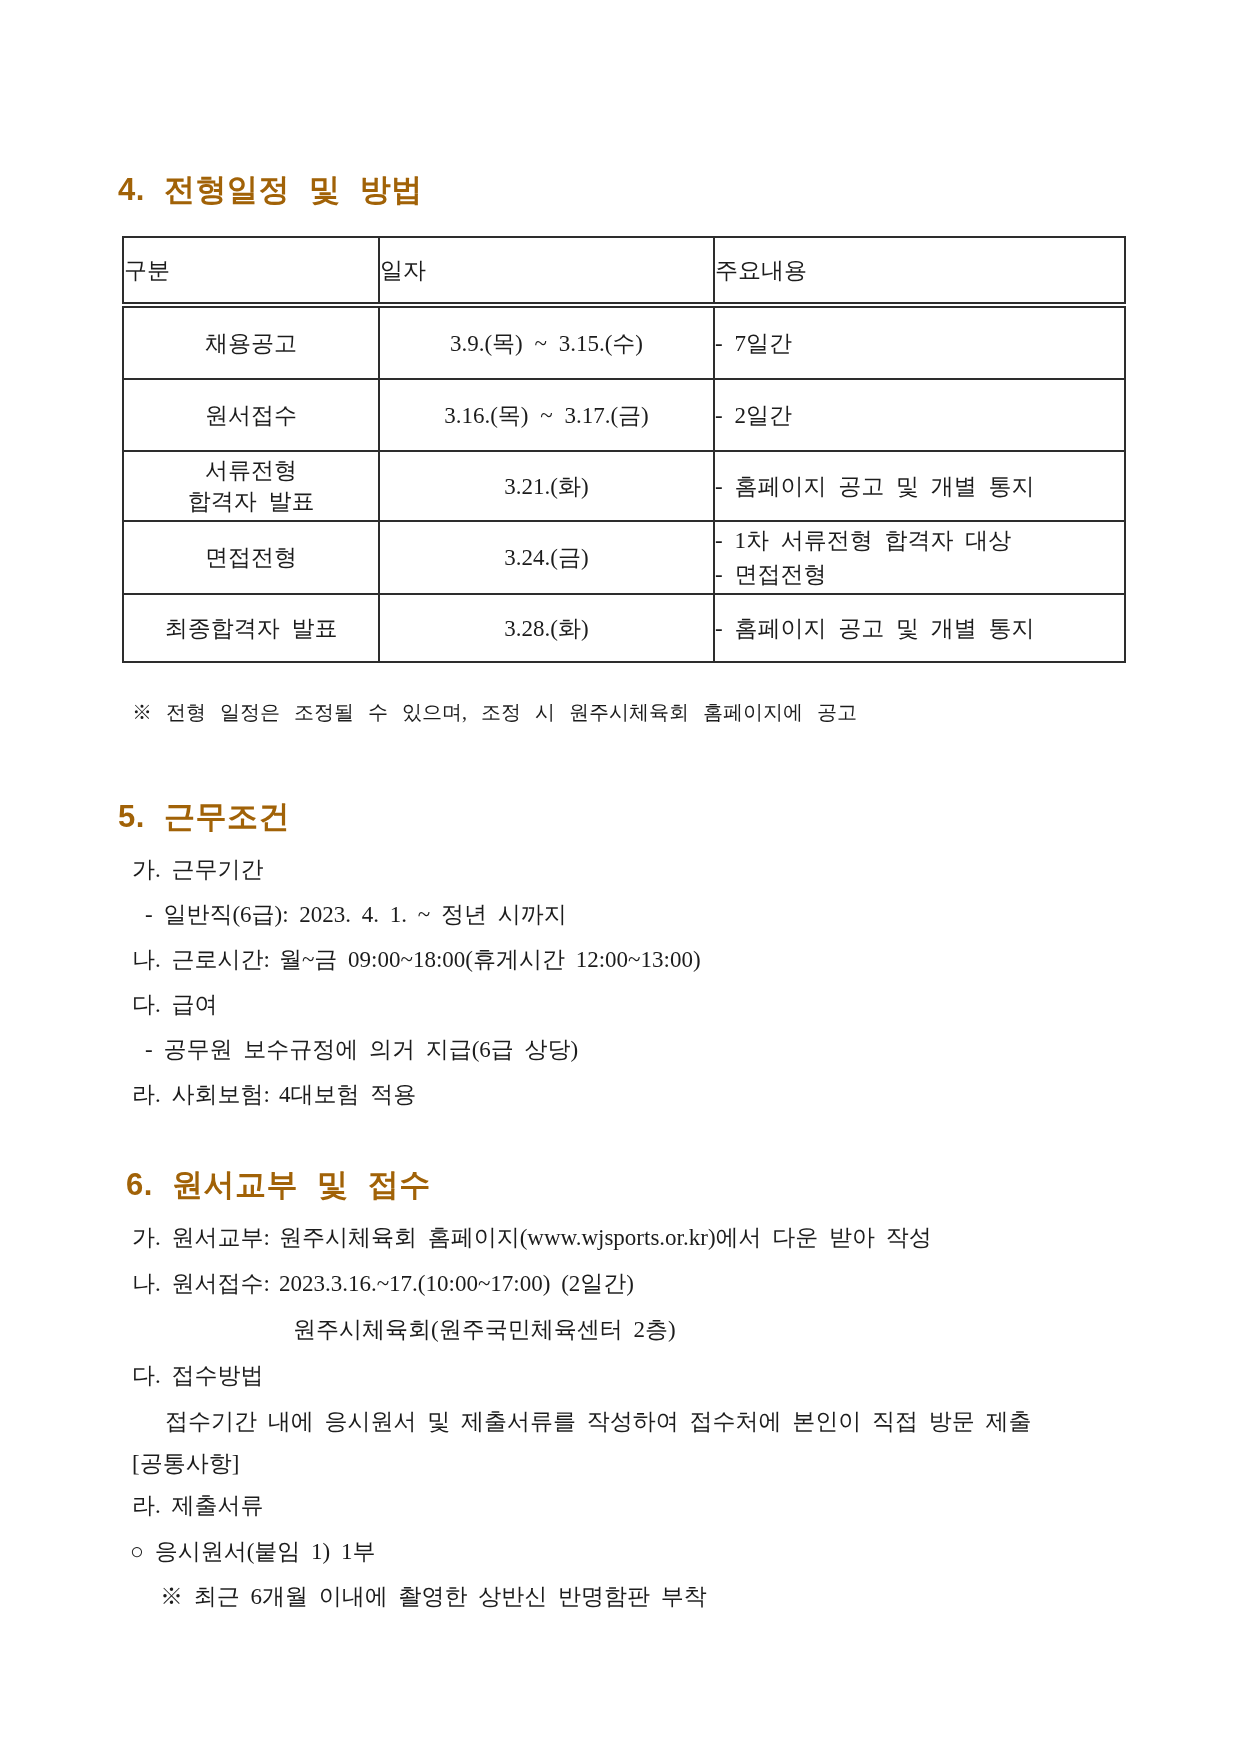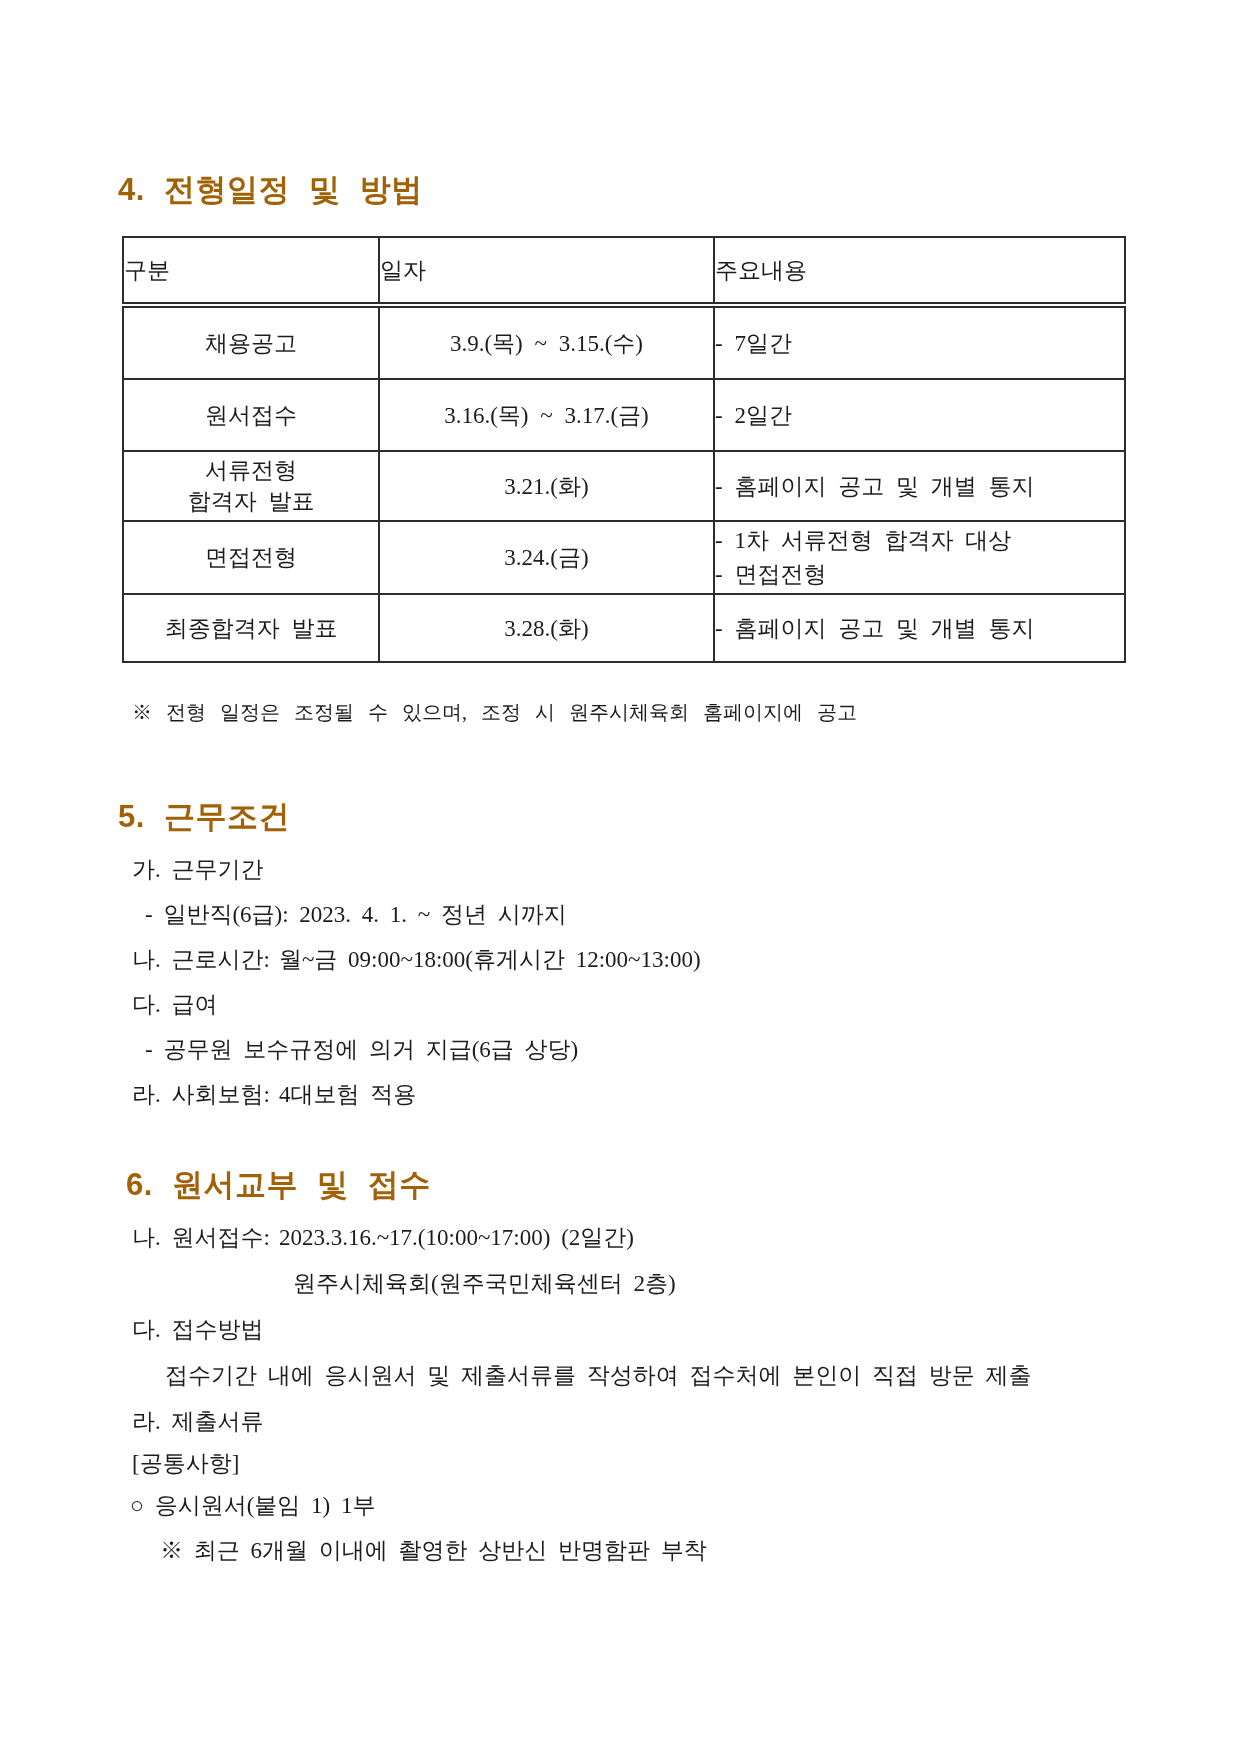--- a/index.html
+++ b/index.html
@@ -170,37 +170,40 @@
     </div>
     <div class="line indent-a">
       <span class="line-label">라. 사회보험:</span><span>4대보험 적용</span>
     </div>
   </div>
 
   <div id="heading-6" class="sec-heading">6. 원서교부 및 접수</div>
 
   <div>
     <div class="line s6-line indent-a">
+      <span class="line-label">가. 원서교부:</span><span>원주시체육회 홈페이지(www.wjsports.or.kr)에서 다운 받아 작성</span>
+    </div>
+    <div class="line s6-line indent-a">
       <span class="line-label">나. 원서접수:</span><span>2023.3.16.~17.(10:00~17:00) (2일간)</span>
     </div>
     <div class="line s6-line indent-deep">
       <span class="line-label"></span><span>원주시체육회(원주국민체육센터 2층)</span>
     </div>
     <div class="line s6-line indent-a">
       <span class="line-label">다. 접수방법</span><span></span>
     </div>
     <div class="line s6-line indent-c">
       <span class="line-label"></span><span>접수기간 내에 응시원서 및 제출서류를 작성하여 접수처에 본인이 직접 방문 제출</span>
     </div>
-    <div class="line s6-line indent-a">
-      <span class="line-label">라. 제출서류</span><span></span>
-    </div>
     <div class="line indent-a" style="height:38px;line-height:38px;">
       <span class="line-label">[공통사항]</span><span></span>
     </div>
+    <div class="line s6-line indent-a">
+      <span class="line-label">라. 제출서류</span><span></span>
+    </div>
     <div class="line s6-line indent-e">
       <span class="line-label"></span><span>○ 응시원서(붙임 1) 1부</span>
     </div>
     <div class="line indent-f" style="height:43px;line-height:43px;">
       <span class="line-label"></span><span>※ 최근 6개월 이내에 촬영한 상반신 반명함판 부착</span>
     </div>
   </div>
 
 </div>
 

